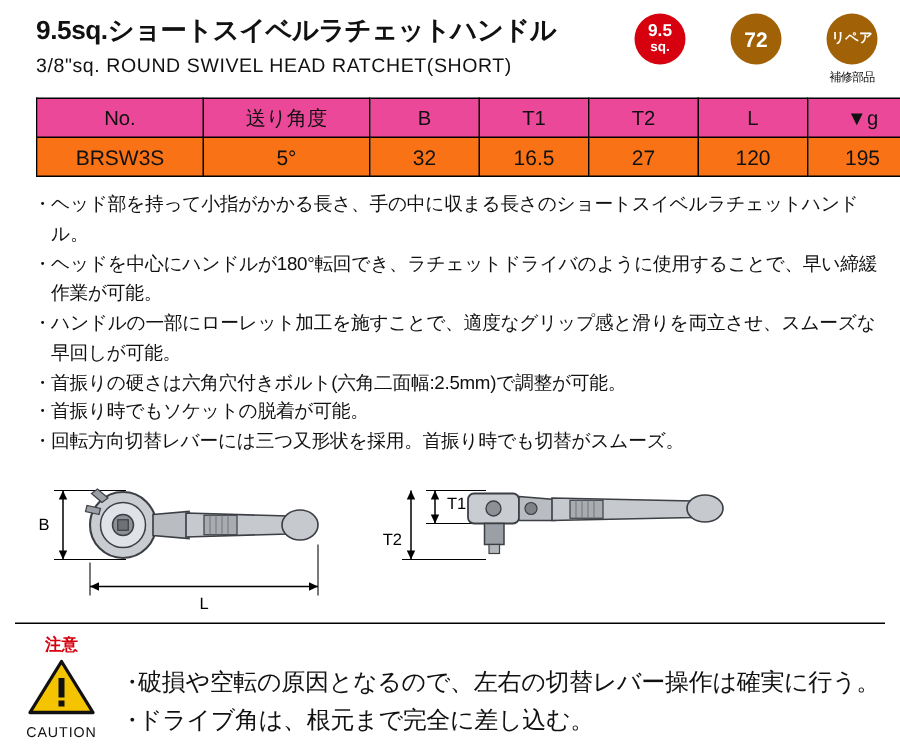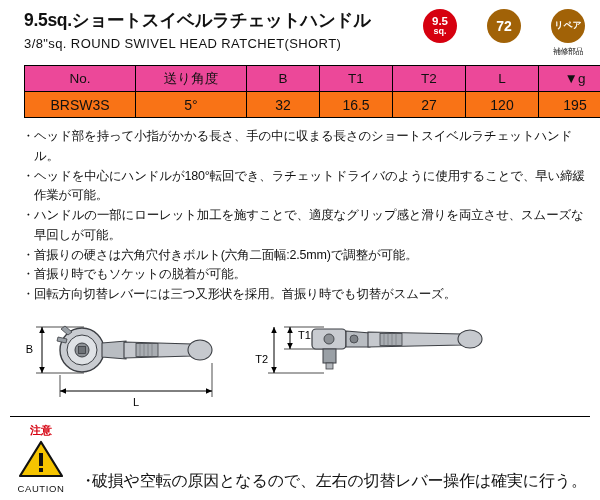--- a/index.html
+++ b/index.html
@@ -341,16 +341,17 @@
       <div class="caution-title">注意</div>
       <svg width="46" height="40" viewBox="0 0 46 40">
         <polygon points="23,3 44,37 2,37" fill="#f5c400" stroke="#111111" stroke-width="2.2" stroke-linejoin="round"></polygon>
         <rect x="21" y="14" width="4" height="13" fill="#111111"></rect>
         <rect x="21" y="29" width="4" height="4" fill="#111111"></rect>
       </svg>
       <div class="caution-label">CAUTION</div>
     </div>
     <div class="caution-text">
       <p>破損や空転の原因となるので、左右の切替レバー操作は確実に行う。</p>
+      <p>ドライブ角は、根元まで完全に差し込む。</p>
     </div>
   </div>
 
 </div>
 
 </body></html>

